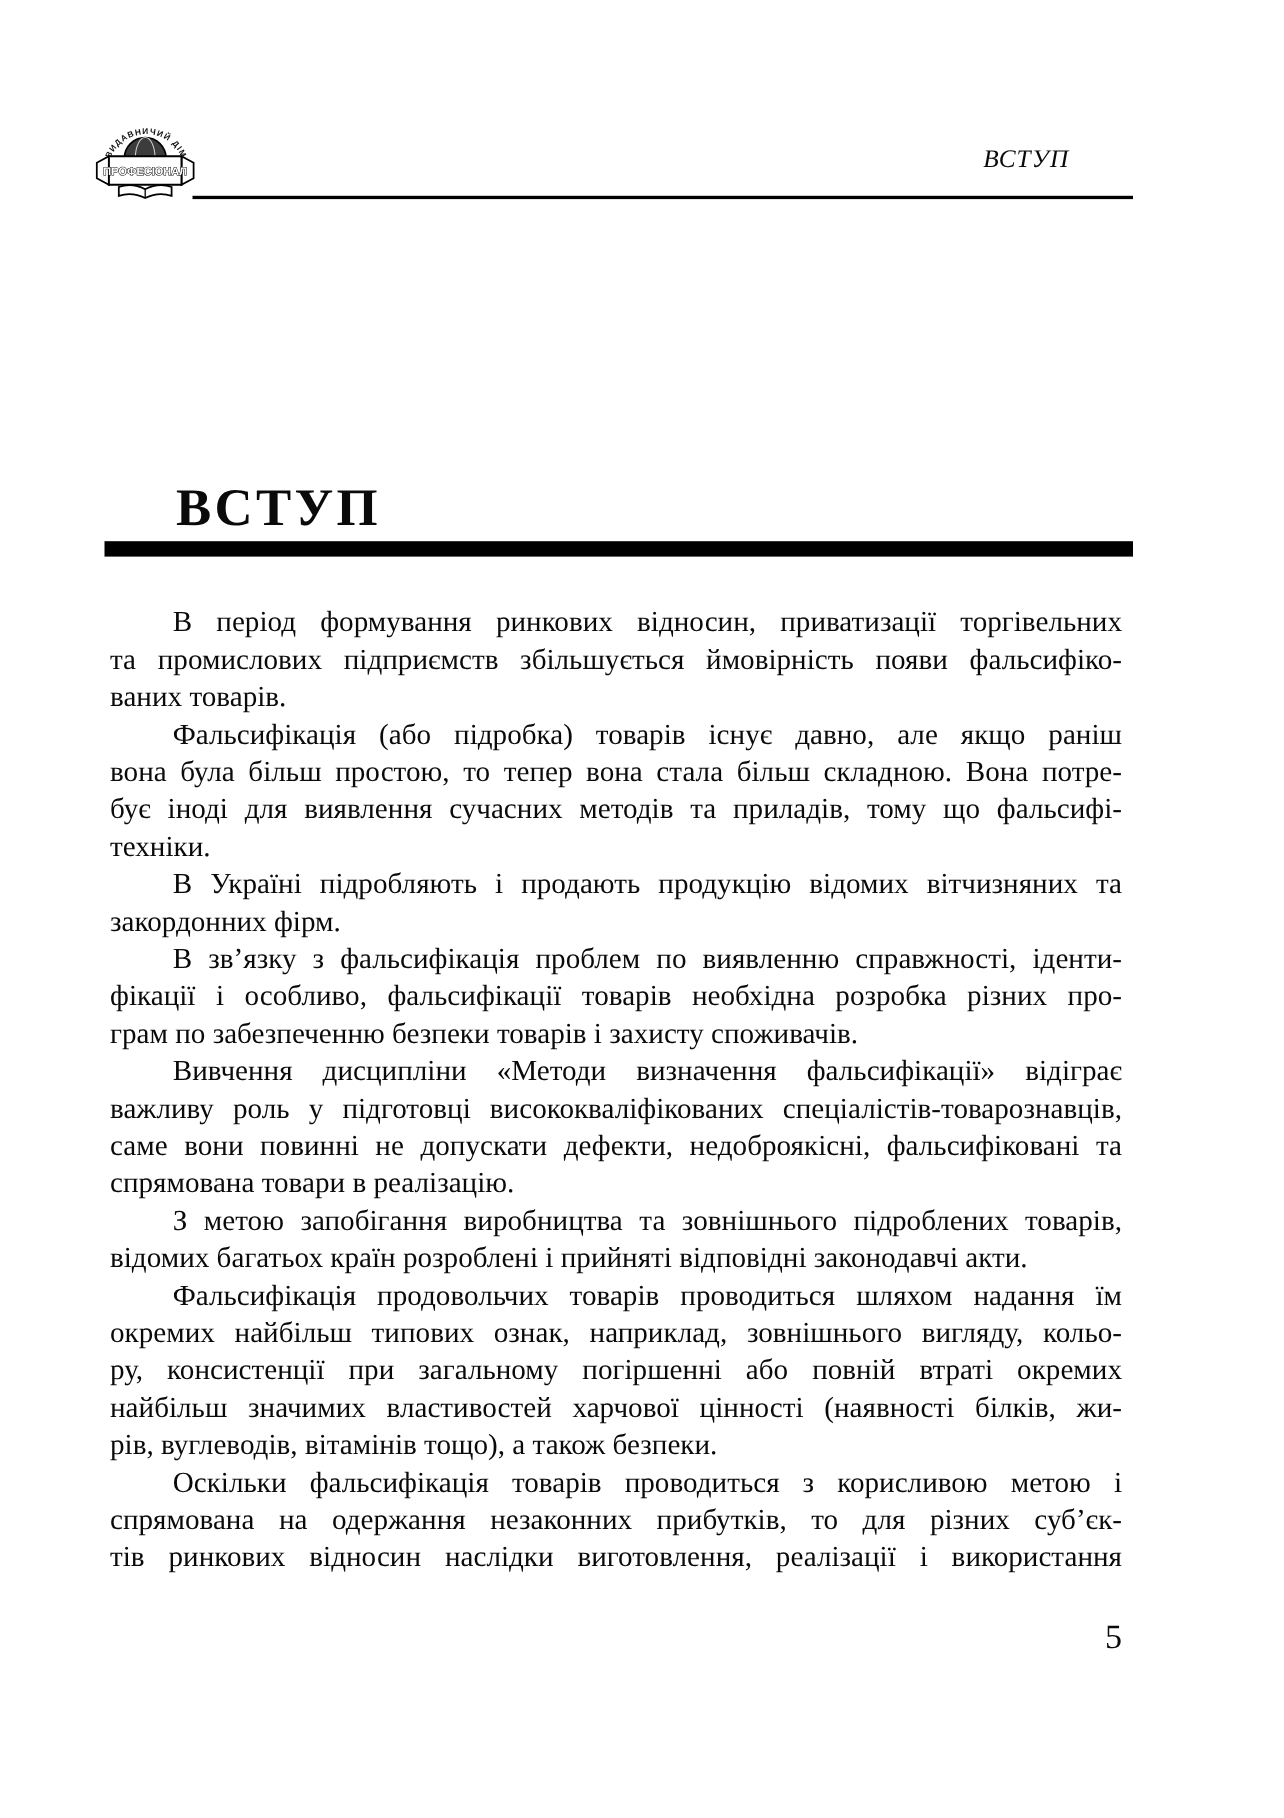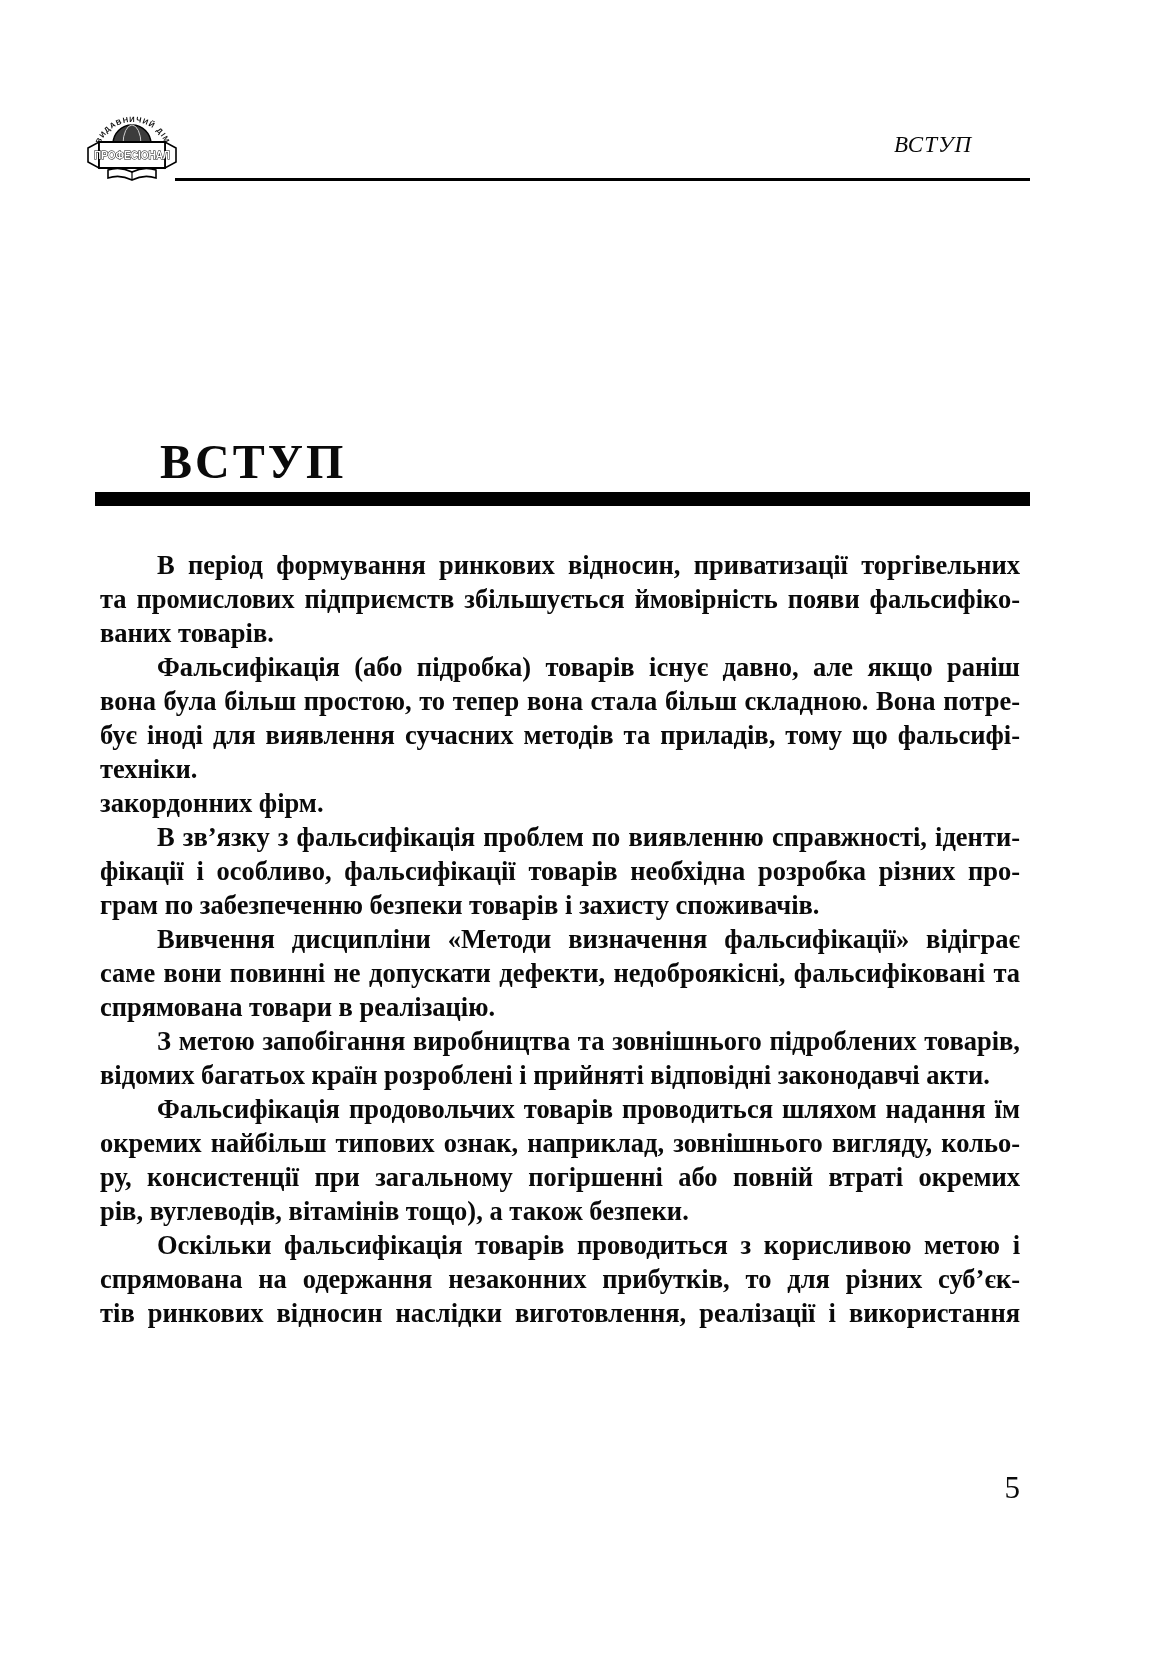--- a/index.html
+++ b/index.html
@@ -58,21 +58,20 @@
     background: #000;
   }
   
   .body-text {
     position: absolute;
     left: 100px;
     top: 548px;
     width: 920px;
     font-size: 26.5px;
     line-height: 34px;
-    font-weight: bold;
   }
   .paragraph { margin: 0; }
   .tline {
     text-align: justify;
     text-align-last: justify;
     white-space: normal;
   }
   .tline.endline {
     text-align: center;
     text-align-last: left;
@@ -130,40 +129,43 @@
         <div class="tline">та промислових підприємств збільшується ймовірність появи фальсифіко-</div>
         <div class="tline endline">ваних товарів.</div>
       </div>
       <div class="paragraph">
         <div class="tline firstline">Фальсифікація (або підробка) товарів існує давно, але якщо раніш</div>
         <div class="tline">вона була більш простою, то тепер вона стала більш складною. Вона потре-</div>
         <div class="tline">бує іноді для виявлення сучасних методів та приладів, тому що фальсифі-</div>
         <div class="tline endline">техніки.</div>
       </div>
       <div class="paragraph">
+        <div class="tline firstline">В Україні підробляють і продають продукцію відомих вітчизняних та</div>
         <div class="tline endline">закордонних фірм.</div>
       </div>
       <div class="paragraph">
         <div class="tline firstline">В зв’язку з фальсифікація проблем по виявленню справжності, іденти-</div>
         <div class="tline">фікації і особливо, фальсифікації товарів необхідна розробка різних про-</div>
         <div class="tline endline">грам по забезпеченню безпеки товарів і захисту споживачів.</div>
       </div>
       <div class="paragraph">
         <div class="tline firstline">Вивчення дисципліни «Методи визначення фальсифікації» відіграє</div>
+        <div class="tline">важливу роль у підготовці висококваліфікованих спеціалістів-товарознавців,</div>
         <div class="tline">саме вони повинні не допускати дефекти, недоброякісні, фальсифіковані та</div>
         <div class="tline endline">спрямована товари в реалізацію.</div>
       </div>
       <div class="paragraph">
         <div class="tline firstline">З метою запобігання виробництва та зовнішнього підроблених товарів,</div>
         <div class="tline endline">відомих багатьох країн розроблені і прийняті відповідні законодавчі акти.</div>
       </div>
       <div class="paragraph">
         <div class="tline firstline">Фальсифікація продовольчих товарів проводиться шляхом надання їм</div>
         <div class="tline">окремих найбільш типових ознак, наприклад, зовнішнього вигляду, кольо-</div>
         <div class="tline">ру, консистенції при загальному погіршенні або повній втраті окремих</div>
+        <div class="tline">найбільш значимих властивостей харчової цінності (наявності білків, жи-</div>
         <div class="tline endline">рів, вуглеводів, вітамінів тощо), а також безпеки.</div>
       </div>
       <div class="paragraph">
         <div class="tline firstline">Оскільки фальсифікація товарів проводиться з корисливою метою і</div>
         <div class="tline">спрямована на одержання незаконних прибутків, то для різних суб’єк-</div>
         <div class="tline">тів ринкових відносин наслідки виготовлення, реалізації і використання</div>
       </div>
     </div>
 
   <div class="page-number">5</div>

